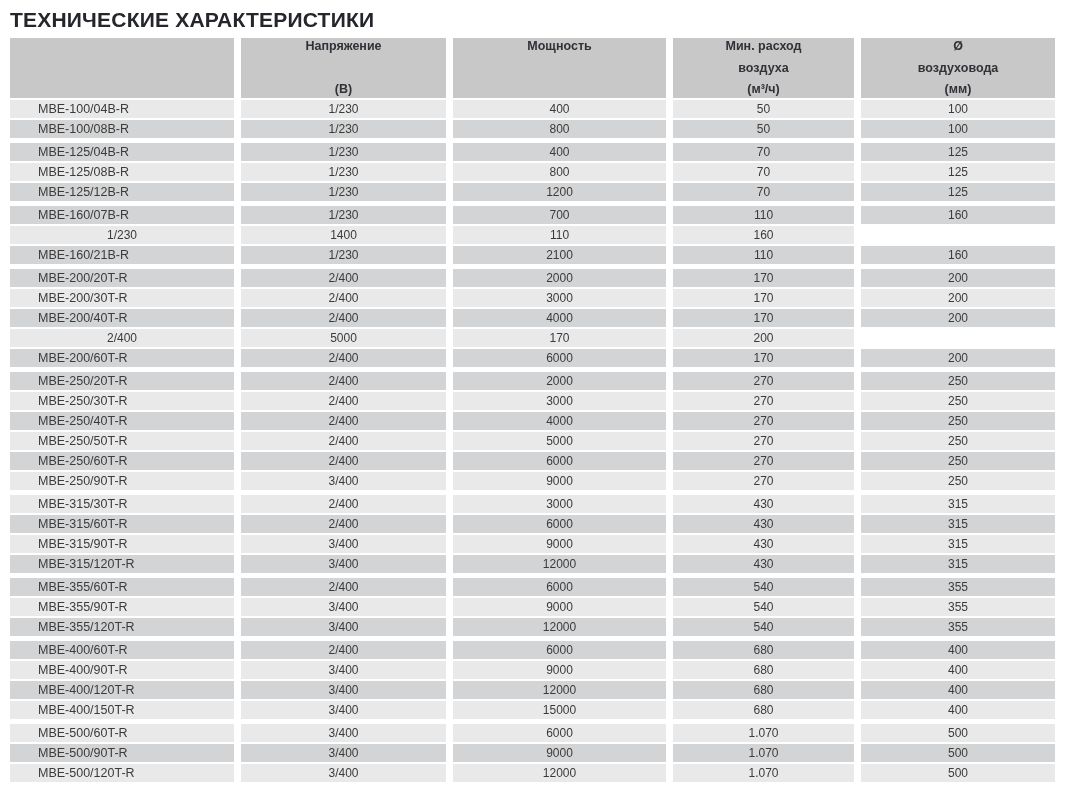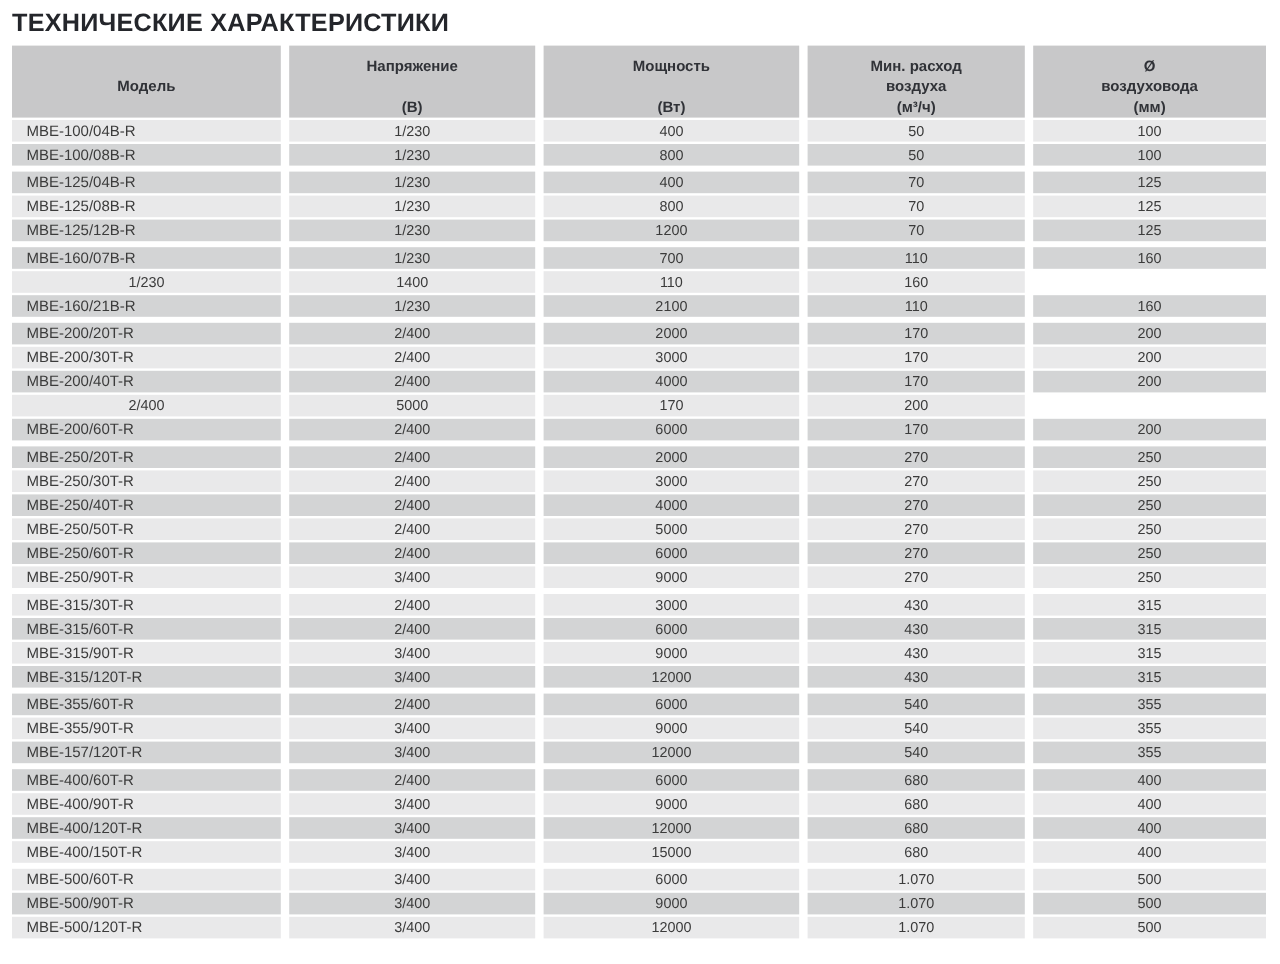--- a/index.html
+++ b/index.html
@@ -36,21 +36,21 @@
     column-gap: 7px;
   }
 
   
   .header-row { margin-bottom: 2px; }
   .hcell {
     background: var(--header-bg);
     height: 60px;
     display: flex;
     flex-direction: column;
-    justify-content: flex-end;
+    justify-content: space-between;
     text-align: center;
     font-size: 12.5px;
     font-weight: bold;
     color: #303237;
   }
   .hline { height: 17px; line-height: 17px; }
 
   
   .row { margin-bottom: 2px; }
   .group { margin-bottom: 5px; }
@@ -59,48 +59,46 @@
     height: 18px;
     line-height: 18px;
     font-size: 12px;
     text-align: center;
     color: var(--cell-text);
     overflow: hidden;
     white-space: nowrap;
   }
   .cell.model {
     text-align: left;
-    padding-left: 12px;
+    padding-left: 28px;
     font-size: 12.5px;
   }
   .row.light .cell { background: var(--row-light); }
   .row.dark  .cell { background: var(--row-dark); }
 </style>
 </head>
 <body>
 
 <h1 class="page-title">ТЕХНИЧЕСКИЕ ХАРАКТЕРИСТИКИ</h1>
 
 <div class="spec-table">
 
   <div class="grid-row header-row">
     <div class="hcell">
       <div class="hline"></div>
-      <div class="hline">Модель</div>
       <div class="hline"></div>
     </div>
     <div class="hcell">
       <div class="hline">Напряжение</div>
       <div class="hline"></div>
       <div class="hline">(В)</div>
     </div>
     <div class="hcell">
       <div class="hline">Мощность</div>
       <div class="hline"></div>
-      <div class="hline">(Вт)</div>
     </div>
     <div class="hcell">
       <div class="hline">Мин. расход</div>
       <div class="hline">воздуха</div>
       <div class="hline">(м³/ч)</div>
     </div>
     <div class="hcell">
       <div class="hline">Ø</div>
       <div class="hline">воздуховода</div>
       <div class="hline">(мм)</div>
@@ -288,21 +286,21 @@
     <div class="cell">355</div>
   </div>
         <div class="grid-row row light">
     <div class="cell model">MBE-355/90T-R</div>
     <div class="cell">3/400</div>
     <div class="cell">9000</div>
     <div class="cell">540</div>
     <div class="cell">355</div>
   </div>
         <div class="grid-row row dark">
-    <div class="cell model">MBE-157/120T-R</div>
+    <div class="cell model">MBE-355/120T-R</div>
     <div class="cell">3/400</div>
     <div class="cell">12000</div>
     <div class="cell">540</div>
     <div class="cell">355</div>
   </div>
       </div>
       <div class="group">
         <div class="grid-row row dark">
     <div class="cell model">MBE-400/60T-R</div>
     <div class="cell">2/400</div>

